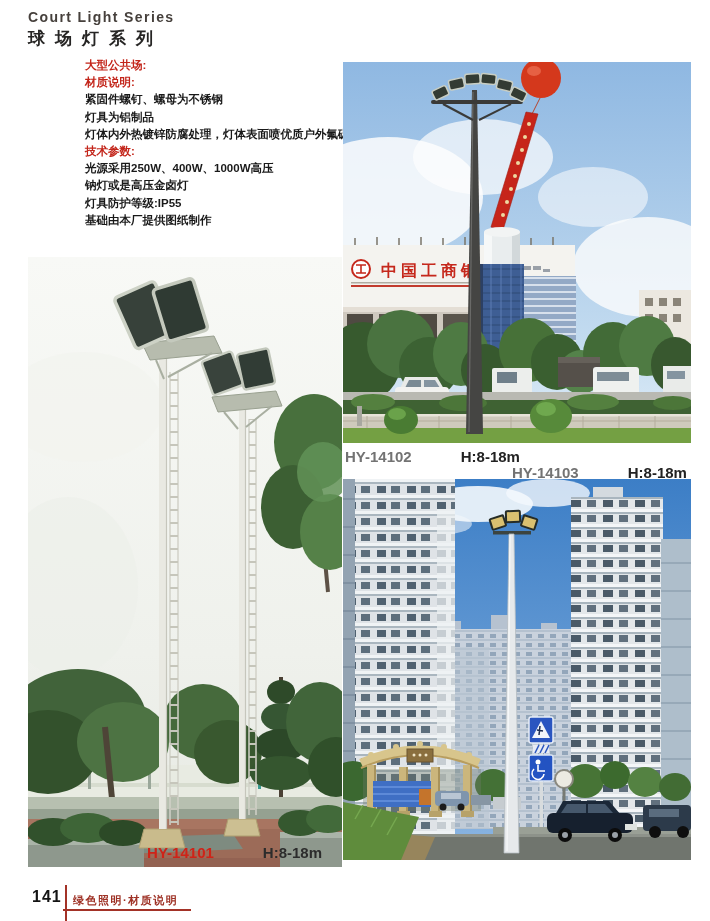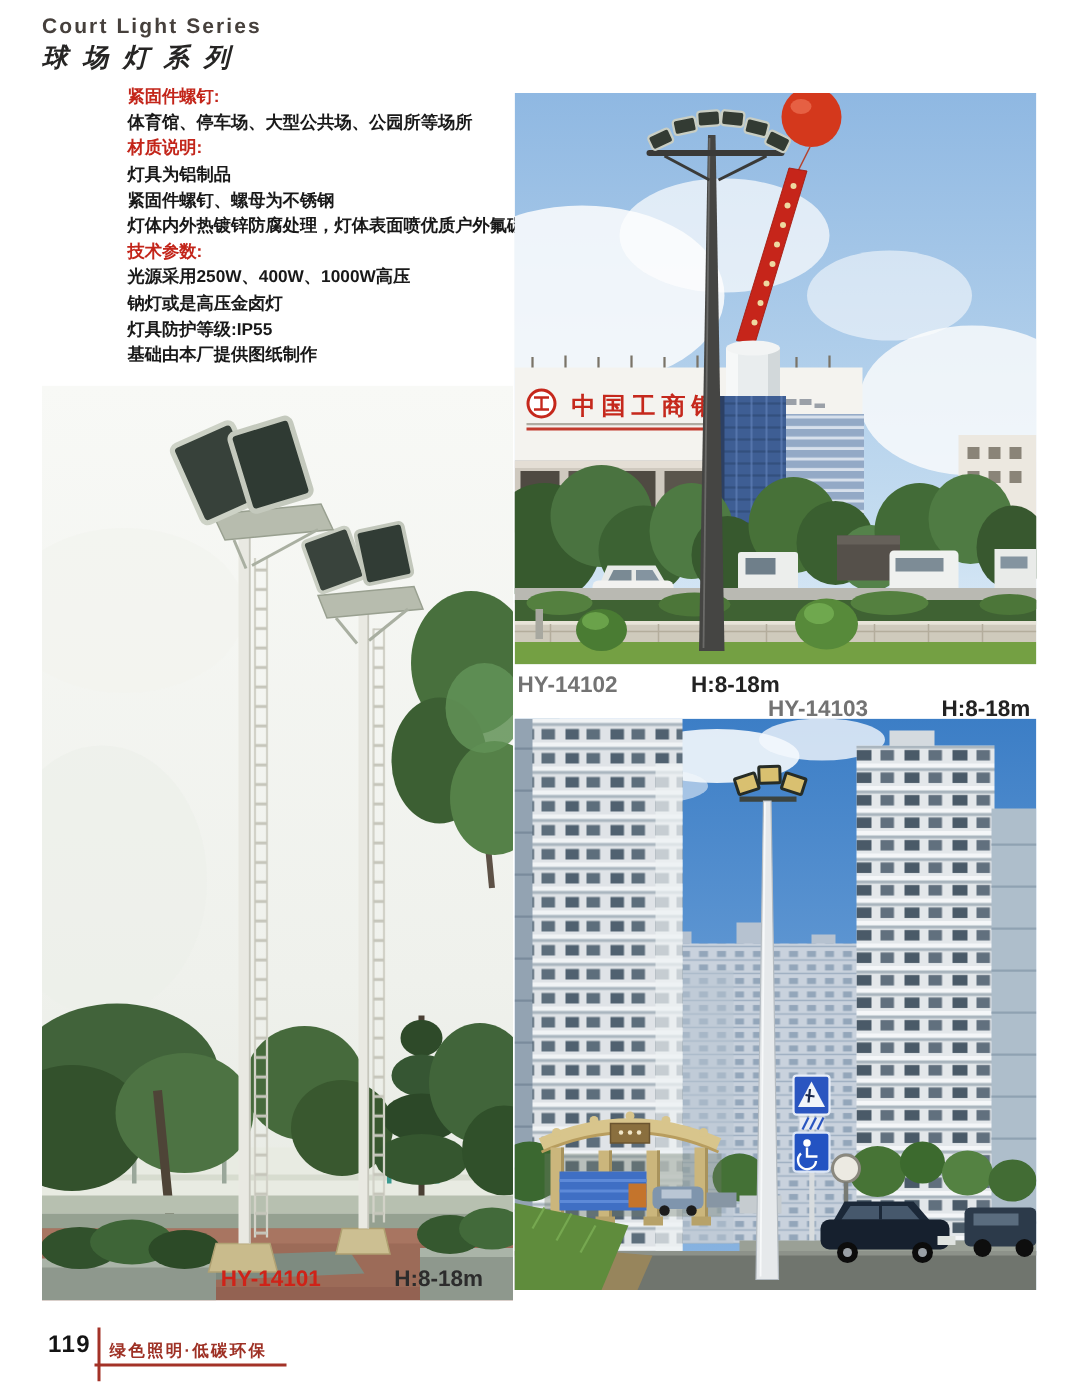--- a/index.html
+++ b/index.html
@@ -2,21 +2,21 @@
 <html><head>
 <meta charset="utf-8">
 <style>
   * { margin:0; padding:0; box-sizing:border-box; }
   html,body { width:710px; height:921px; }
   body { background:#ffffff; font-family:"Liberation Sans","DejaVu Sans",sans-serif; position:relative; overflow:hidden; }
   .page { position:absolute; left:0; top:0; width:710px; height:921px; background:#fff; }
 
   
   .title-en { position:absolute; left:28px; top:9px; font-size:14px; font-weight:bold; color:#46403c; letter-spacing:1.4px; }
-  .title-zh { position:absolute; left:28px; top:27px; font-size:17px; font-weight:bold; color:#262524; letter-spacing:10px; font-family:"Liberation Serif","DejaVu Serif",serif;font-style:italic; }
+  .title-zh { position:absolute; left:28px; top:27px; font-size:17px; font-weight:bold; color:#262524; letter-spacing:10px; font-family:"Liberation Serif","DejaVu Serif",serif; }
 
   
   .specs { position:absolute; left:85px; top:57px; width:275px; }
   .spec-h, .spec-l { font-size:11.5px; line-height:17.2px; font-weight:bold; white-space:nowrap; }
   .spec-h { color:#c3251a; }
   .spec-l { color:#191919; }
 
   
   .photo { position:absolute; overflow:hidden; }
   .photo svg { display:block; width:100%; height:100%; }
@@ -42,25 +42,24 @@
 </style>
 </head>
 <body>
 
 <div class="page">
 
   <div class="title-en">Court Light Series</div>
   <div class="title-zh">球场灯系列</div>
 
   <div class="specs">
-    <div class="spec-h">紧固件螺钉:</div>
-    <div class="spec-l">体育馆、停车场、大型公共场、公园所等场所</div>
+    <div class="spec-h">大型公共场:</div>
     <div class="spec-h">材质说明:</div>
+    <div class="spec-l">紧固件螺钉、螺母为不锈钢</div>
     <div class="spec-l">灯具为铝制品</div>
-    <div class="spec-l">紧固件螺钉、螺母为不锈钢</div>
     <div class="spec-l">灯体内外热镀锌防腐处理，灯体表面喷优质户外氟碳漆</div>
     <div class="spec-h">技术参数:</div>
     <div class="spec-l">光源采用250W、400W、1000W高压</div>
     <div class="spec-l">钠灯或是高压金卤灯</div>
     <div class="spec-l">灯具防护等级:IP55</div>
     <div class="spec-l">基础由本厂提供图纸制作</div>
   </div>
 
   <figure class="photo photo-left">
     <svg viewBox="0 0 314 610" preserveAspectRatio="none">
@@ -577,18 +576,18 @@
         <rect x="204" y="334" width="86" height="20" rx="6" fill="#16202e"></rect>
         <rect x="282" y="345" width="12" height="6" fill="#dfe3e0"></rect>
         <circle cx="222" cy="356" r="7" fill="#0c0c0c"></circle>
           <circle cx="222" cy="356" r="3" fill="#9aa0a6"></circle>
         <circle cx="272" cy="356" r="7" fill="#0c0c0c"></circle>
           <circle cx="272" cy="356" r="3" fill="#9aa0a6"></circle>
       </g>
     </svg>
   </figure>
 
-  <div class="page-number">119</div>
+  <div class="page-number">141</div>
   <div class="footer-vline"></div>
-  <div class="footer-slogan">绿色照明·低碳环保</div>
+  <div class="footer-slogan">绿色照明·材质说明</div>
   <div class="footer-underline"></div>
 
 </div>
 
 </body></html>

